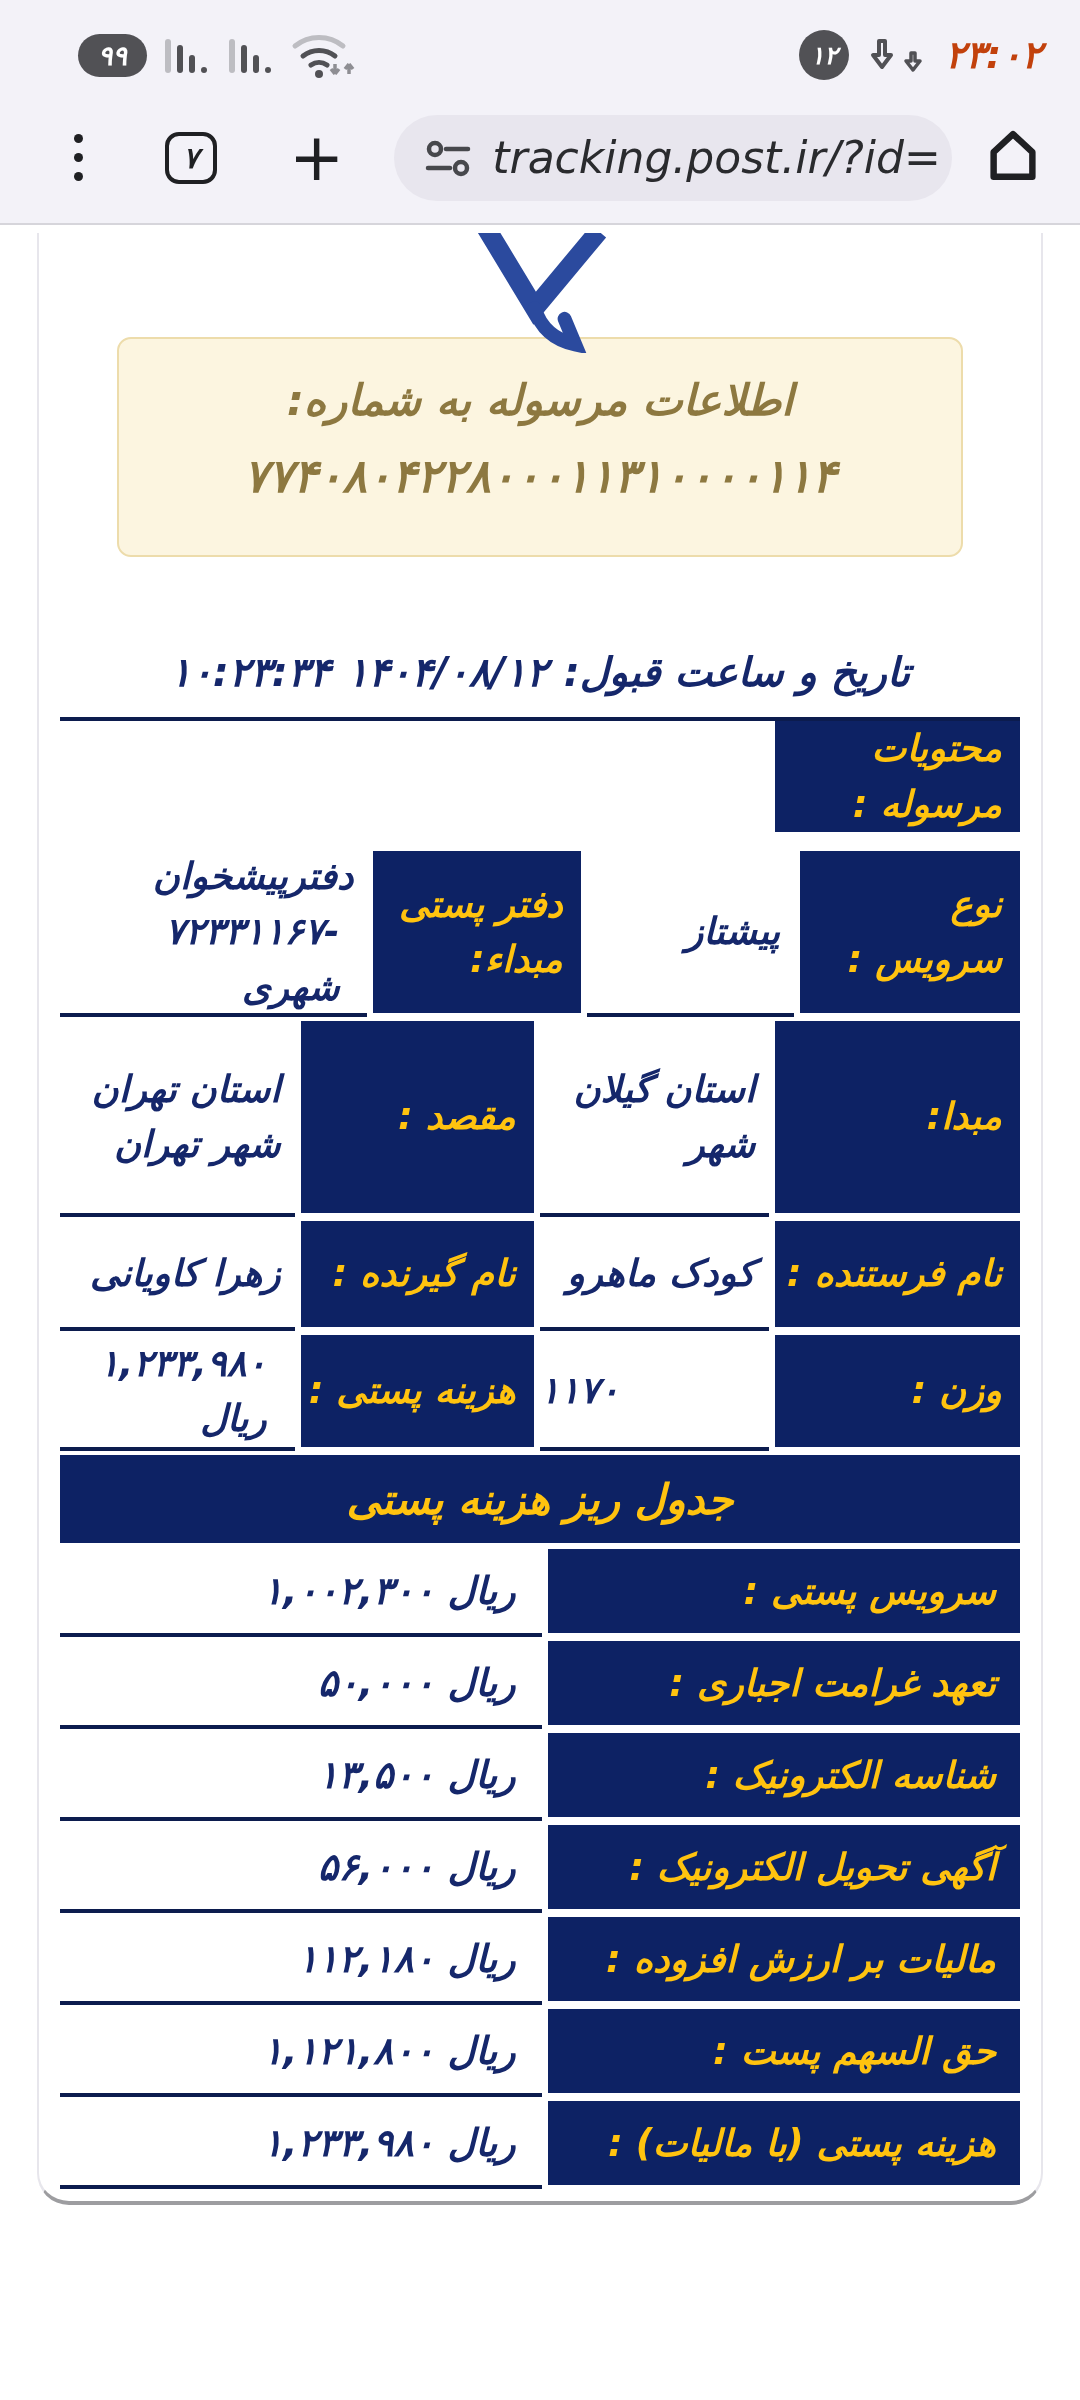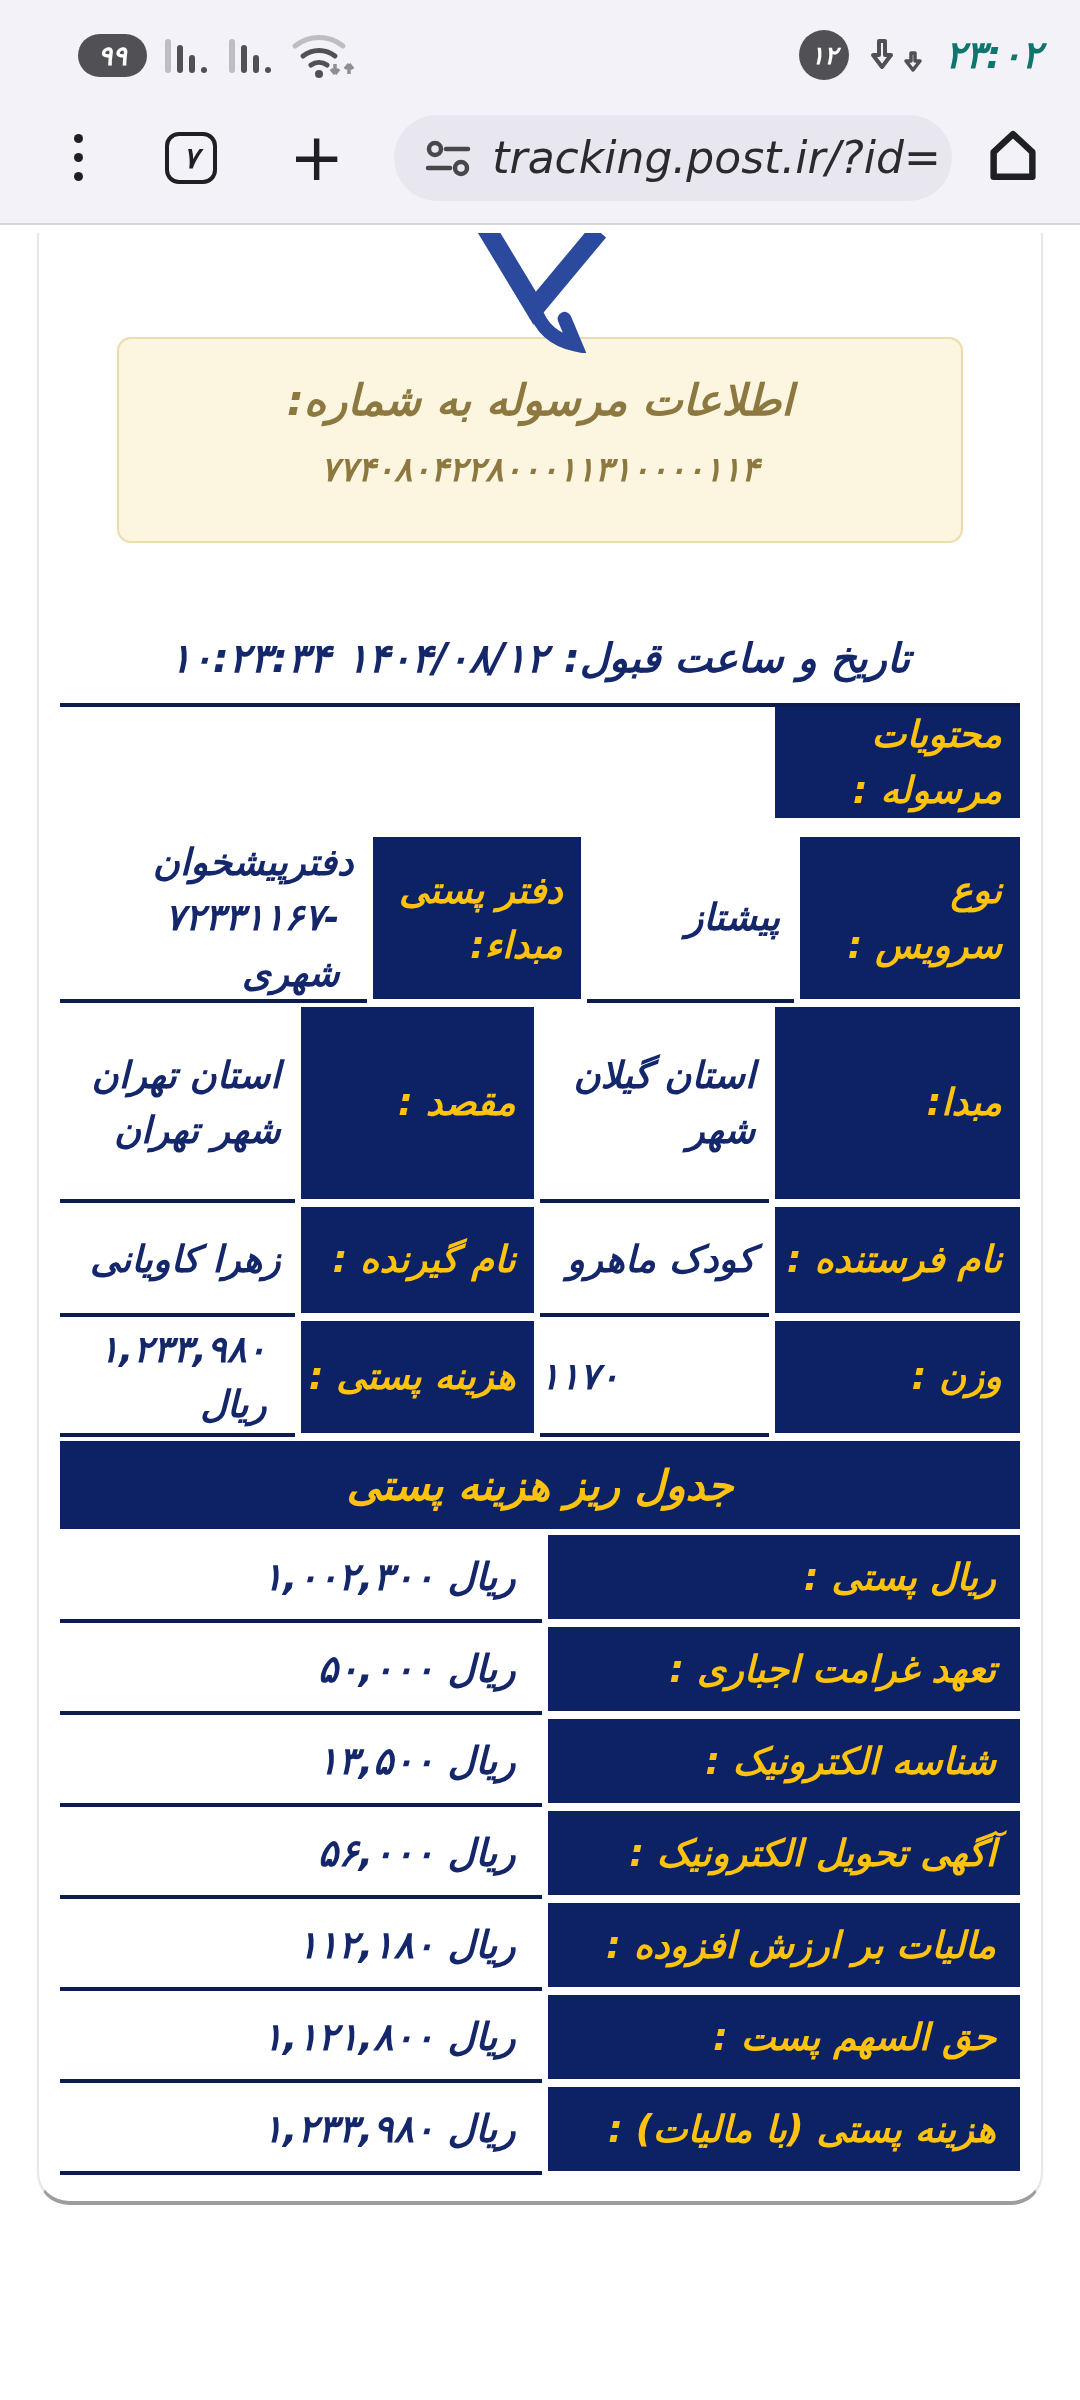--- a/index.html
+++ b/index.html
@@ -8,21 +8,21 @@
   .screen { position:relative; width:1080px; height:2400px; background:#ffffff;font-style:italic; }
 
   
   .status-bar { height:100px; background:#f3f2f8; display:flex; align-items:center;
     justify-content:space-between; padding:10px 38px 0 78px; }
   .sb-left, .sb-right { display:flex; align-items:center; gap:16px; }
   .sb-badge { background:#515155; color:#fff; font-size:27px; font-weight:bold;
     border-radius:34px; padding:8px 20px; line-height:1; }
   .sb-notif { background:#515155; color:#fff; font-size:25px; font-weight:bold;
     width:50px; height:50px; border-radius:50%; display:flex; align-items:center; justify-content:center; }
-  .sb-time { color:#0f766e; font-size:38px; font-weight:600; letter-spacing:1px; }
+  .sb-time { color:#c2410c; font-size:38px; font-weight:600; letter-spacing:1px; }
   .sb-ic { display:block; }
 
   
   .toolbar { height:125px; background:#f3f2f8; border-bottom:2px solid #d6d5db;
     display:flex; align-items:center; padding:0 30px 8px 64px; }
   .kebab { display:flex; flex-direction:column; gap:10px; padding:10px; cursor:pointer; }
   .kebab i { width:9px; height:9px; border-radius:50%; background:#1f2023; display:block; }
   .tabbox { width:52px; height:52px; border:4px solid #1f2023; border-radius:14px;
     display:flex; align-items:center; justify-content:center; color:#1f2023;
     font-size:29px; font-weight:bold; margin-left:72px; }
@@ -35,21 +35,21 @@
   
   .content { position:relative; width:1080px; height:2173px; background:#fff; }
   .card { position:absolute; left:37px; top:8px; width:1006px; height:1972px;
     border-left:2px solid #e7e6ec; border-right:2px solid #e7e6ec;
     border-bottom:4px solid #9d9da0; border-radius:0 0 32px 32px; background:#fff; overflow:hidden; }
 
   .logo-wrap { height:98px; display:flex; justify-content:center; overflow:visible; }
   .info-box { width:846px; margin:6px auto 0; background:#fcf5e0; border:2px solid #eddcab;
     border-radius:14px; padding:36px 18px 52px; text-align:center; direction:rtl; }
   .info-title { color:#8d7840; font-size:43px; font-weight:bold; margin-bottom:24px; }
-  .info-number { color:#8d7840; font-size:34px; font-weight:bold; direction:ltr; letter-spacing:2px; }
+  .info-number { color:#8d7840; font-size:46px; font-weight:bold; direction:ltr; letter-spacing:2px; }
 
   .date-row { margin-top:92px; display:flex; direction:rtl; justify-content:center; gap:16px;
     color:#15276b; font-size:40px; font-weight:bold; }
   .num { direction:ltr; unicode-bidi:isolate; }
 
   
   .details { margin:22px 21px 0; border-top:4px solid #0c1c4e; padding-top:0; }
   .t-row { display:flex; direction:rtl; gap:6px; margin-bottom:4px; }
   .cell { display:flex; flex-direction:column; justify-content:center; line-height:1.5; }
   .lbl { background:#0d2264; color:#ffc30f; font-size:37px; font-weight:bold;
@@ -233,21 +233,21 @@
             <span>هزینه پستی :</span>
           </div>
           <div class="cell val c4">
             <span class="val-ltr">۱,۲۳۳,۹۸۰ ریال</span>
           </div>
         </div>
 
         <div class="banner">جدول ریز هزینه پستی</div>
 
         <div class="c-row">
-          <div class="c-lbl">ریال پستی :</div>
+          <div class="c-lbl">سرویس پستی :</div>
           <div class="c-val">۱,۰۰۲,۳۰۰ ریال</div>
         </div>
         <div class="c-row">
           <div class="c-lbl">تعهد غرامت اجباری :</div>
           <div class="c-val">۵۰,۰۰۰ ریال</div>
         </div>
         <div class="c-row">
           <div class="c-lbl">شناسه الکترونیک :</div>
           <div class="c-val">۱۳,۵۰۰ ریال</div>
         </div>

